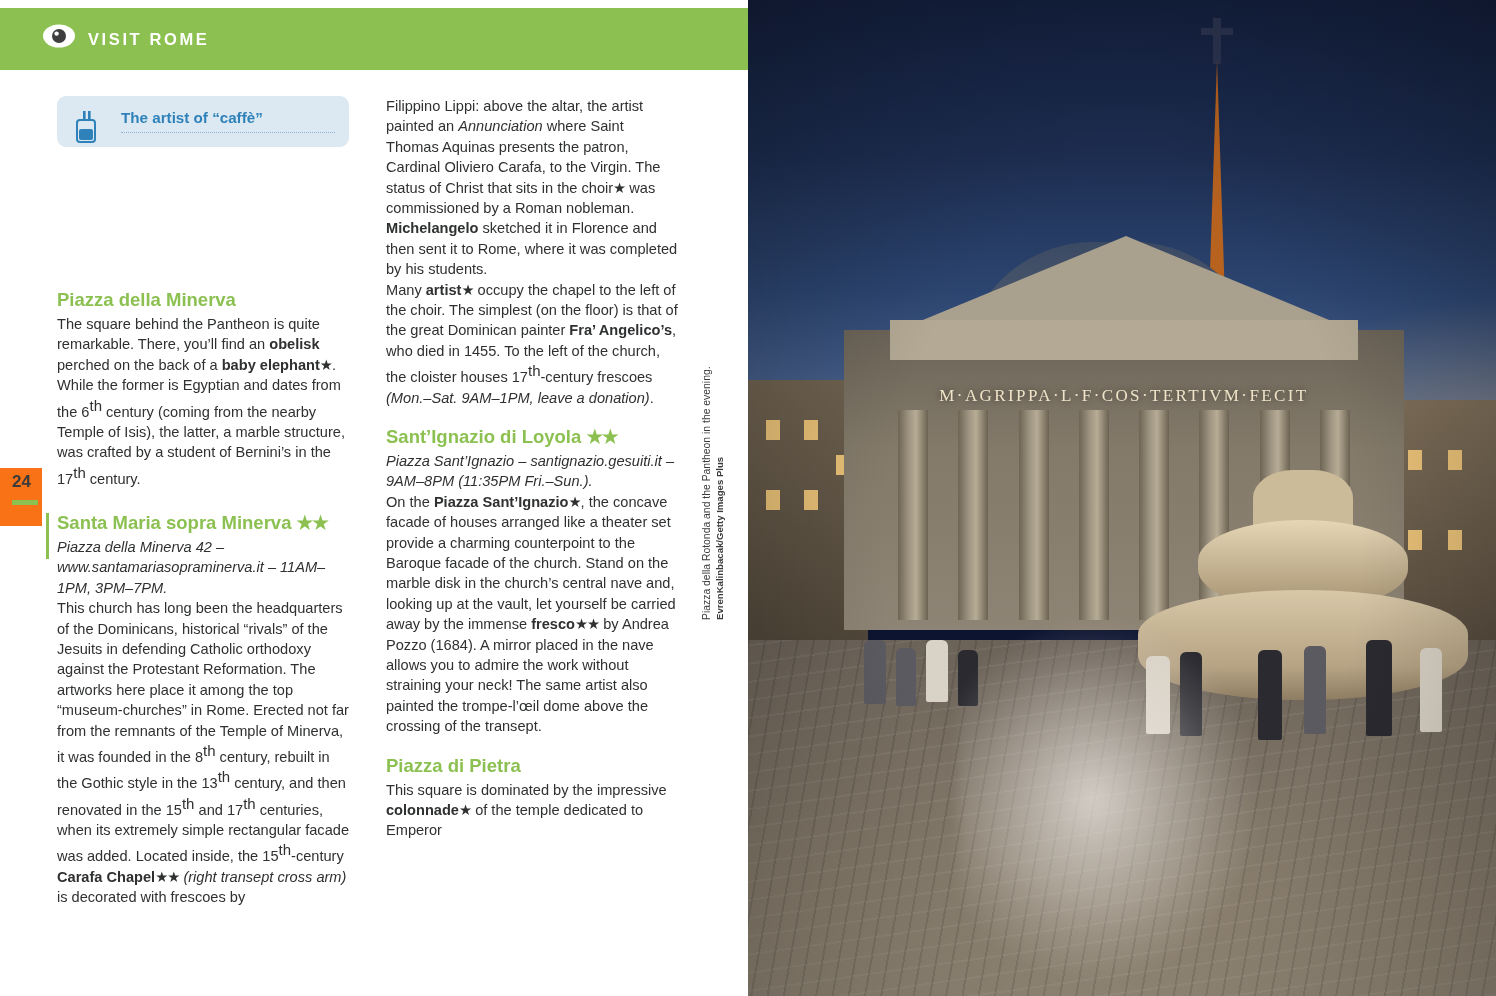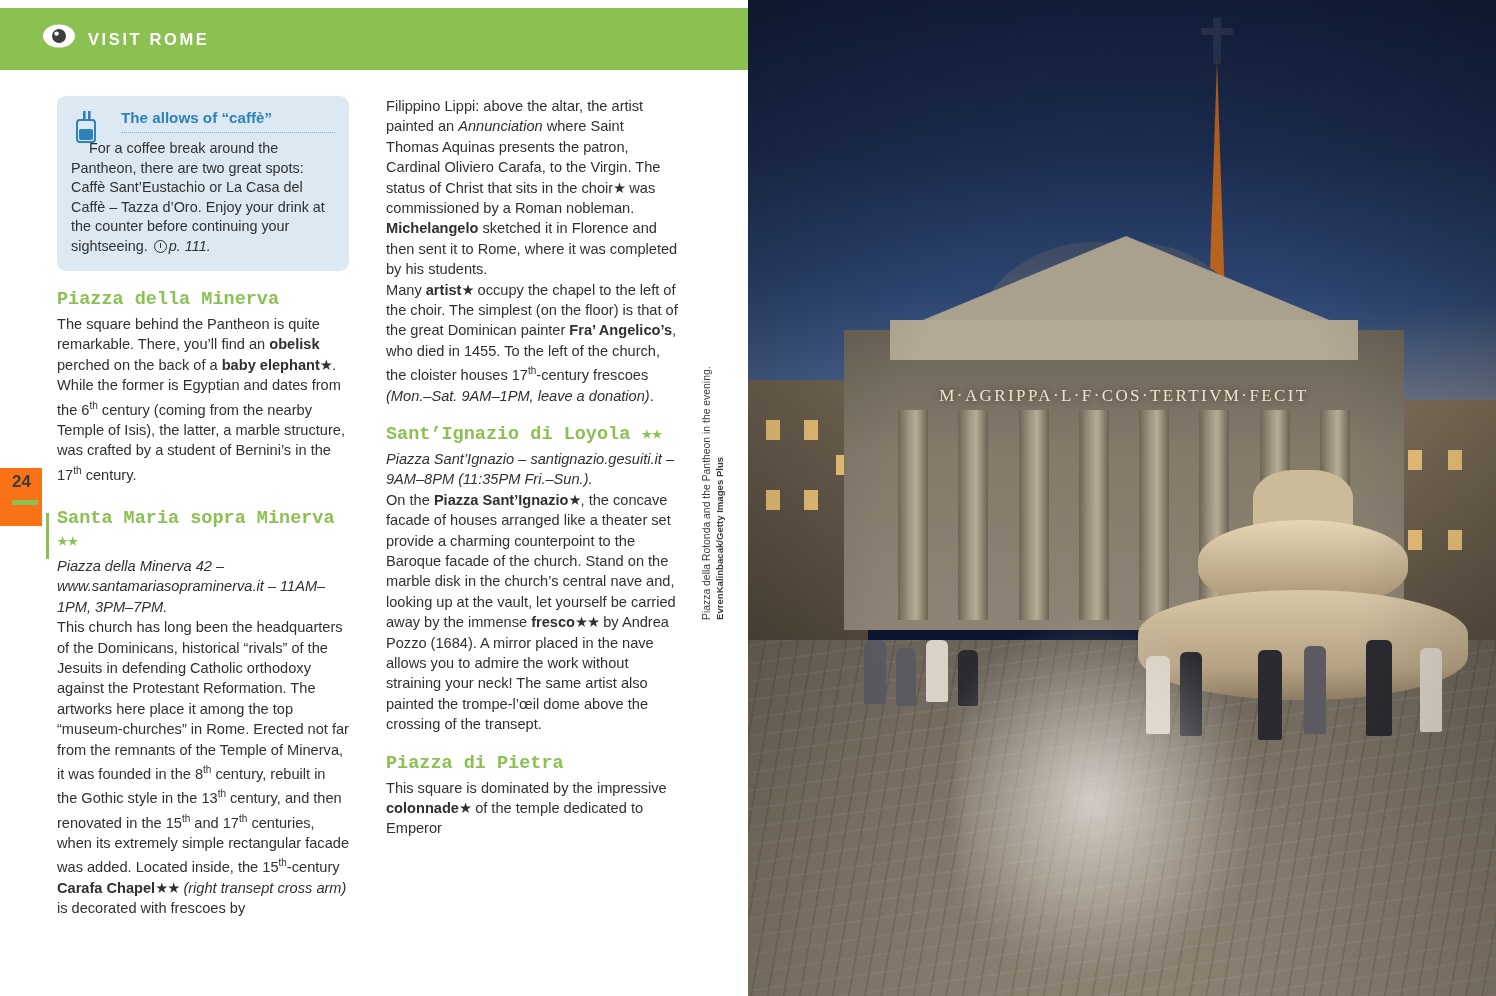--- a/index.html
+++ b/index.html
@@ -93,27 +93,26 @@
 
   .col p { margin: 0; }
   .col p + p { margin-top: 0px; }
 
   h2.sec {
     font-size: 18.5px;
     font-weight: 700;
     color: #8cc152;
     margin: 17px 0 3px 0;
     line-height: 23px;
-    font-family: Liberation Mono, monospace;
   }
   h2.sec.first { margin-top: 0; }
   .italic { font-style: italic; }
   .bold { font-weight: 700; }
   .stars { letter-spacing: -1px; }
-  sup { font-size: 10px; vertical-align: super; }
+  sup { font-size: 15px; vertical-align: super; }
 
   
   .box {
     position: absolute;
     left: 57px; top: 88px;
     width: 292px;
     background: #dce9f3;
     border-radius: 9px;
     padding: 12px 14px 14px 14px;
   }
@@ -360,25 +359,21 @@
     </div>
     <div class="side-rule"></div>
 
     <div class="box">
       <svg class="box-icon" viewBox="0 0 34 40">
         <rect x="8" y="12" width="18" height="22" rx="3" fill="none" stroke="#2f82b9" stroke-width="2"></rect>
         <rect x="14" y="3" width="2.6" height="9" fill="#2f82b9"></rect>
         <rect x="19" y="3" width="2.6" height="9" fill="#2f82b9"></rect>
         <rect x="10" y="21" width="14" height="11" rx="2" fill="#2f82b9"></rect>
       </svg>
-      <div class="box-title">The allows of “caffè”</div>
-      <div class="box-body">
-        <span>For a coffee break around the Pantheon, there are two great spots: Caffè Sant’Eustachio or La Casa del Caffè – Tazza d’Oro. Enjoy your drink at the counter before continuing your sightseeing.</span>
-        <span class="clock-glyph"></span><span class="italic">p. 111.</span>
-      </div>
+      <div class="box-title">The artist of “caffè”</div>
     </div>
 
     <div class="col col-left" style="top:280px;">
 
       <h2 class="sec first">
         <span>Piazza della Minerva</span>
       </h2>
       <p>The square behind the Pantheon is quite remarkable. There, you’ll find an <span class="bold">obelisk</span> perched on the back of a <span class="bold">baby elephant</span><span class="stars">★</span>. While the former is Egyptian and dates from the 6<sup>th</sup> century (coming from the nearby Temple of Isis), the latter, a marble structure, was crafted by a student of Bernini’s in the 17<sup>th</sup> century.</p>
 
       <h2 class="sec" style="margin-top:22px;">

